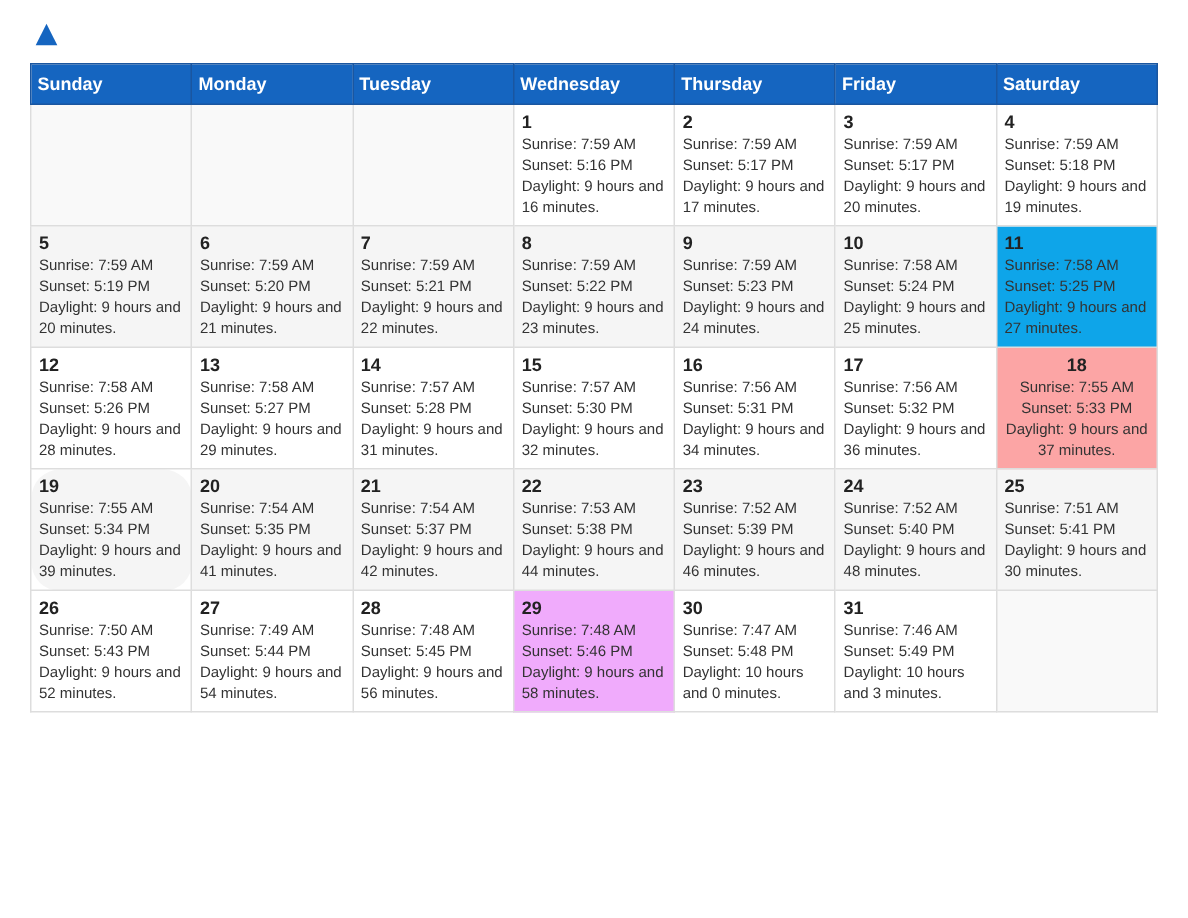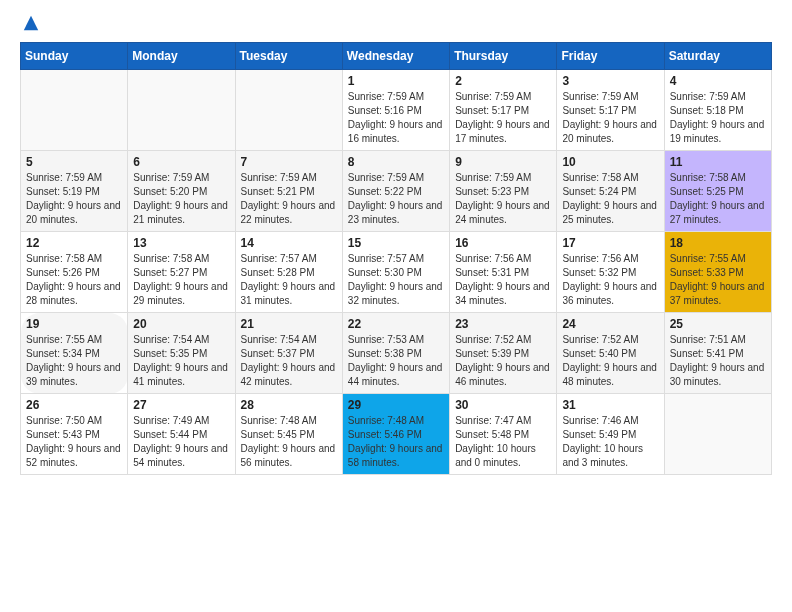--- a/index.html
+++ b/index.html
@@ -219,21 +219,21 @@
             </div>
           </td>
           <td style="background: rgb(245, 245, 245);">
             <span class="day-number">10</span>
             <div class="day-info">
               <div>Sunrise: 7:58 AM</div>
               <div>Sunset: 5:24 PM</div>
               <div>Daylight: 9 hours and 25 minutes.</div>
             </div>
           </td>
-          <td style="background: #c4b5fd;">
+          <td style="background: #0ea5e9;">
             <span class="day-number">11</span>
             <div class="day-info">
               <div>Sunrise: 7:58 AM</div>
               <div>Sunset: 5:25 PM</div>
               <div>Daylight: 9 hours and 27 minutes.</div>
             </div>
           </td>
         </tr>
         <tr>
           <td style="background: rgb(255, 255, 255);">
@@ -277,21 +277,21 @@
             </div>
           </td>
           <td style="background: rgb(255, 255, 255);">
             <span class="day-number">17</span>
             <div class="day-info">
               <div>Sunrise: 7:56 AM</div>
               <div>Sunset: 5:32 PM</div>
               <div>Daylight: 9 hours and 36 minutes.</div>
             </div>
           </td>
-          <td style="background: #eab308;">
+          <td style="background: #fca5a5; text-align: center;">
             <span class="day-number">18</span>
             <div class="day-info">
               <div>Sunrise: 7:55 AM</div>
               <div>Sunset: 5:33 PM</div>
               <div>Daylight: 9 hours and 37 minutes.</div>
             </div>
           </td>
         </tr>
         <tr>
           <td style="background: rgb(245, 245, 245); border-radius: 19px;">
@@ -369,21 +369,21 @@
             </div>
           </td>
           <td style="background: rgb(255, 255, 255);">
             <span class="day-number">28</span>
             <div class="day-info">
               <div>Sunrise: 7:48 AM</div>
               <div>Sunset: 5:45 PM</div>
               <div>Daylight: 9 hours and 56 minutes.</div>
             </div>
           </td>
-          <td style="background: #0ea5e9; margin-top: 40px;">
+          <td style="background: #f0abfc; margin-top: 40px;">
             <span class="day-number">29</span>
             <div class="day-info">
               <div>Sunrise: 7:48 AM</div>
               <div>Sunset: 5:46 PM</div>
               <div>Daylight: 9 hours and 58 minutes.</div>
             </div>
           </td>
           <td style="background: rgb(255, 255, 255);">
             <span class="day-number">30</span>
             <div class="day-info">

